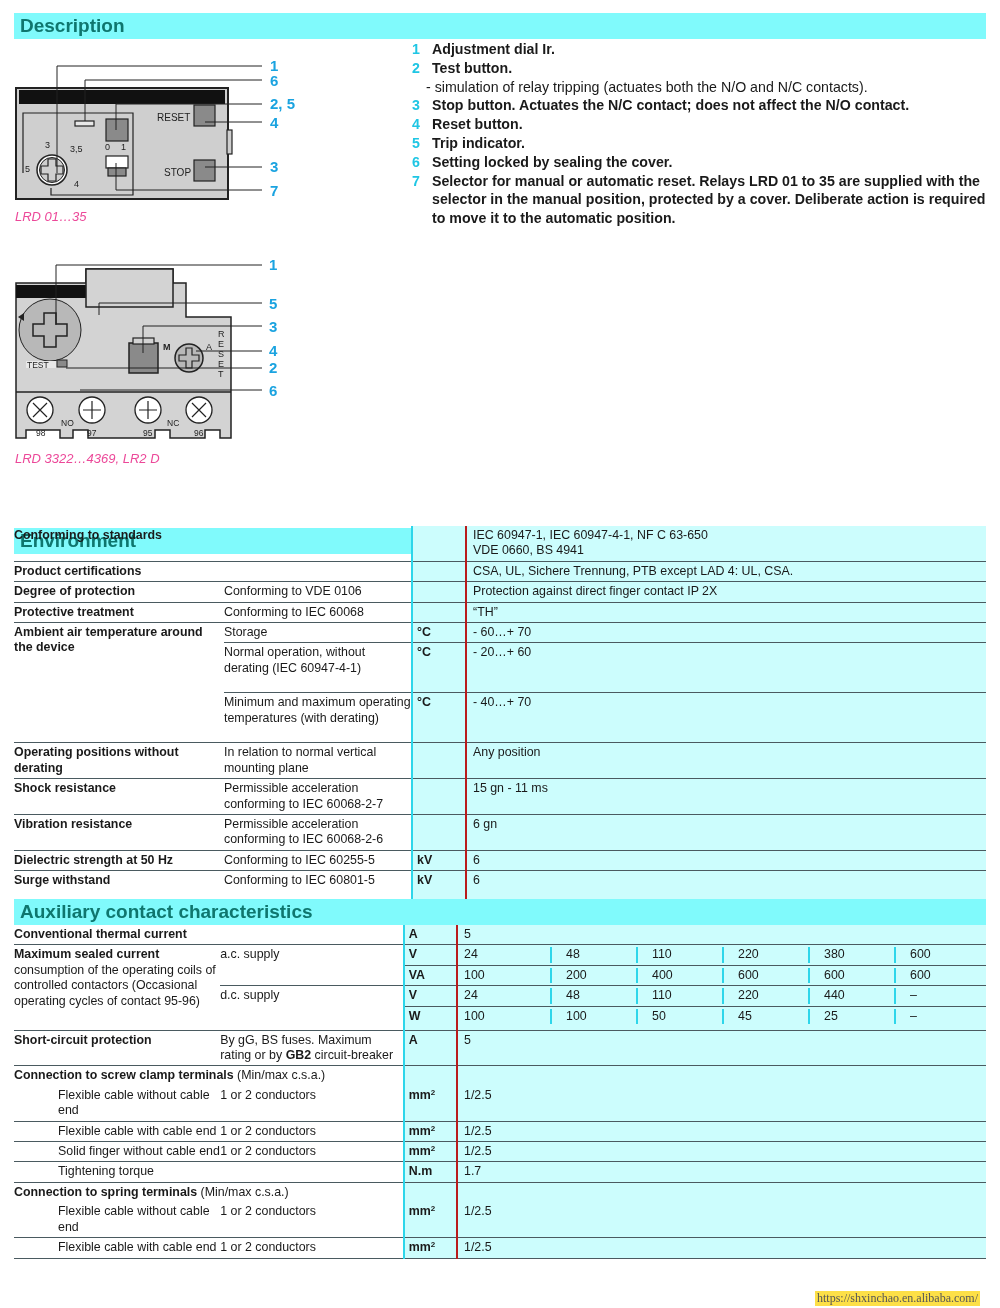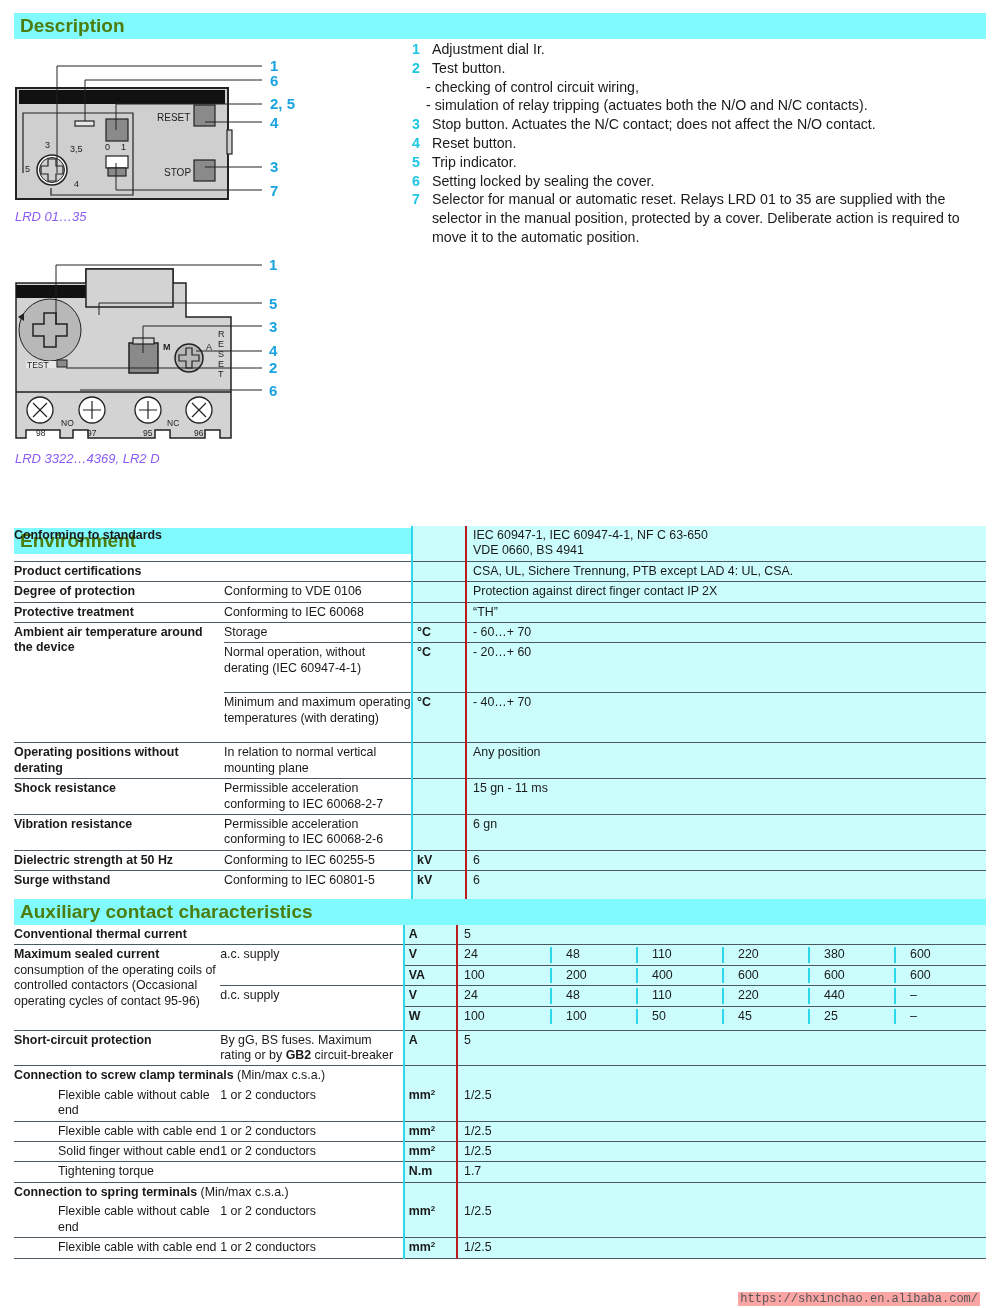--- a/index.html
+++ b/index.html
@@ -1,51 +1,51 @@
 <!DOCTYPE html>
 <html><head>
 <meta charset="utf-8">
 <style>
   * { box-sizing: border-box; margin: 0; padding: 0; }
   html, body { width: 1000px; height: 1308px; background: #ffffff; overflow: hidden; }
   body { font-family: "Liberation Sans", sans-serif; color: #1a1a1a; position: relative; }
 
   .section-bar {
     position: absolute; left: 14px; width: 972px; height: 26px;
-    background: #80fafc; font-weight: bold; font-size: 19px; color: #4d7c0f;
+    background: #80fafc; font-weight: bold; font-size: 19px; color: #0f766e;
     padding-left: 6px; line-height: 26px;
   }
 
   
   .diagram { position: absolute; left: 0; }
-  .diag-caption { position: absolute; left: 15px; font-style: italic; font-size: 13px; color: #8b5cf6; }
+  .diag-caption { position: absolute; left: 15px; font-style: italic; font-size: 13px; color: #ec4899; }
   .desc-text { position: absolute; left: 412px; top: 40px; width: 580px; font-size: 14.2px; line-height: 18.8px; color: #1a1a1a; }
   .desc-intro { margin-bottom: 18.8px; }
   .legend-item { display: flex; }
   .legend-num { width: 20px; color: #1fc6e4; font-weight: bold; flex: none; }
-  .legend-text { flex: 1; }
+  .legend-text { flex: 1; font-weight: bold; }
   .legend-sub { padding-left: 20px; }
   .legend-dash { padding-left: 14px; }
 
   
   .spec-table { position: absolute; left: 14px; width: 972px; border-collapse: collapse; font-size: 12.4px; line-height: 15.4px; }
   .spec-table td { vertical-align: top; padding: 2px 0 2px 0; }
   .c-label { width: 210px; font-weight: bold; }
   .c-cond { width: 188px; }
   .c-unit { width: 54px; background: #ccfdfd; border-left: 2px solid #2dd6ea; padding-left: 4px !important; font-weight: bold; }
   .c-val { background: #ccfdfd; border-left: 2px solid #b91c1c; padding-left: 6px !important; }
   .rule-top td { border-top: 1.5px solid #4a5a60; }
   .val-grid { display: flex; }
   .val-grid span { width: 86px; border-left: 2px solid #2dd6ea; padding-left: 14px; margin-left: -6px; margin-right: 6px; }
   .val-grid span:first-child { border-left: none; margin-left: 0; padding-left: 0; }
   .indent { padding-left: 44px !important; font-weight: normal !important; }
   .light { font-weight: normal; }
   sup { font-size: 8px; vertical-align: 4px; line-height: 0; }
 
-  .watermark { position: absolute; right: 20px; bottom: 2px; font-family: Liberation Mono, monospace; font-size: 12px; color: #555; background: #fca5a5; padding: 0 2px; }
+  .watermark { position: absolute; right: 20px; bottom: 2px; font-family: Liberation Serif, serif; font-size: 12px; color: #555; background: #fde047; padding: 0 2px; }
   .callout { font-weight: bold; fill: #1aa3e0; font-size: 15px; font-family: "Liberation Sans", sans-serif; }
 </style>
 </head>
 <body>
 
 <div class="section-bar" style="top:13px;">Description</div>
 
 <svg class="diagram" style="top:55px;" width="400" height="160">
   <rect x="16" y="33" width="212" height="111" fill="#cfcfcf" stroke="#222" stroke-width="2"></rect>
   <rect x="19" y="35" width="206" height="14" fill="#111"></rect>
@@ -145,21 +145,20 @@
 
 <div class="desc-text">
   <div class="legend-item">
       <span class="legend-num">1</span>
       <span class="legend-text">Adjustment dial Ir.</span>
     </div>
   <div class="legend-item">
       <span class="legend-num">2</span>
       <span class="legend-text">Test button.</span>
     </div>
-  <div class="legend-dash">- checking of control circuit wiring,</div>
   <div class="legend-dash">- simulation of relay tripping (actuates both the N/O and N/C contacts).</div>
   <div class="legend-item">
       <span class="legend-num">3</span>
       <span class="legend-text">Stop button. Actuates the N/C contact; does not affect the N/O contact.</span>
     </div>
   <div class="legend-item">
       <span class="legend-num">4</span>
       <span class="legend-text">Reset button.</span>
     </div>
   <div class="legend-item">

